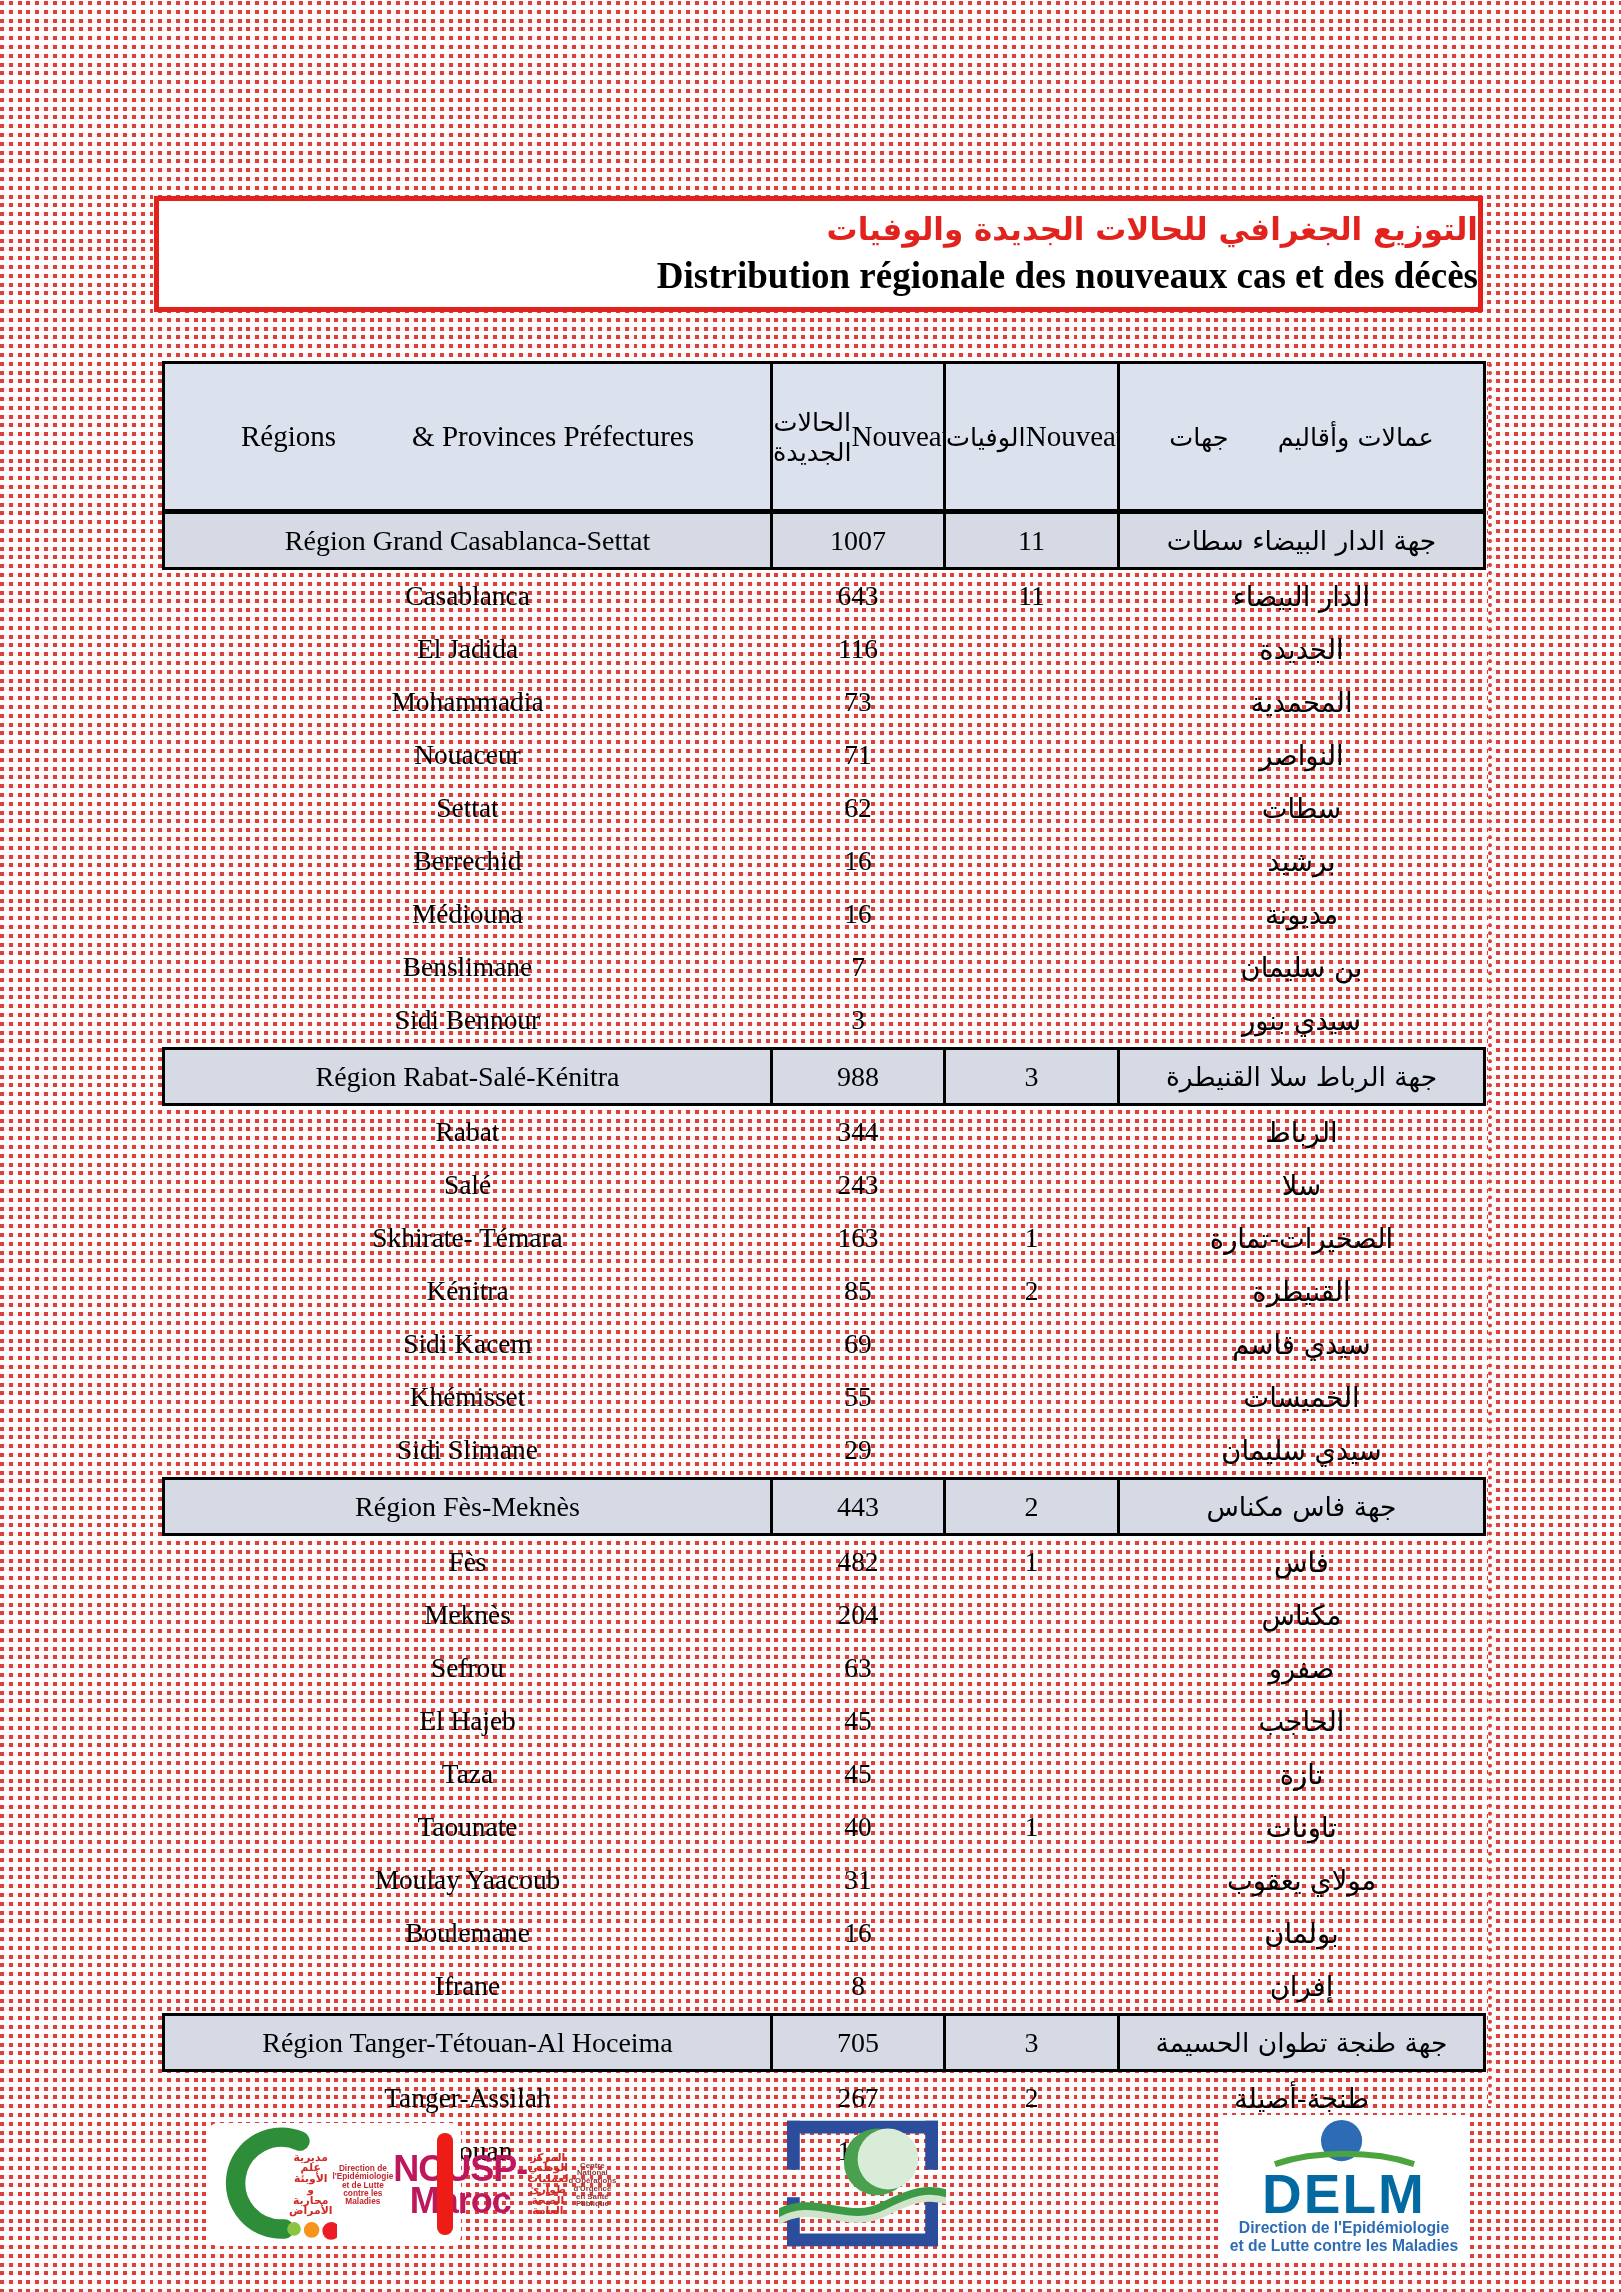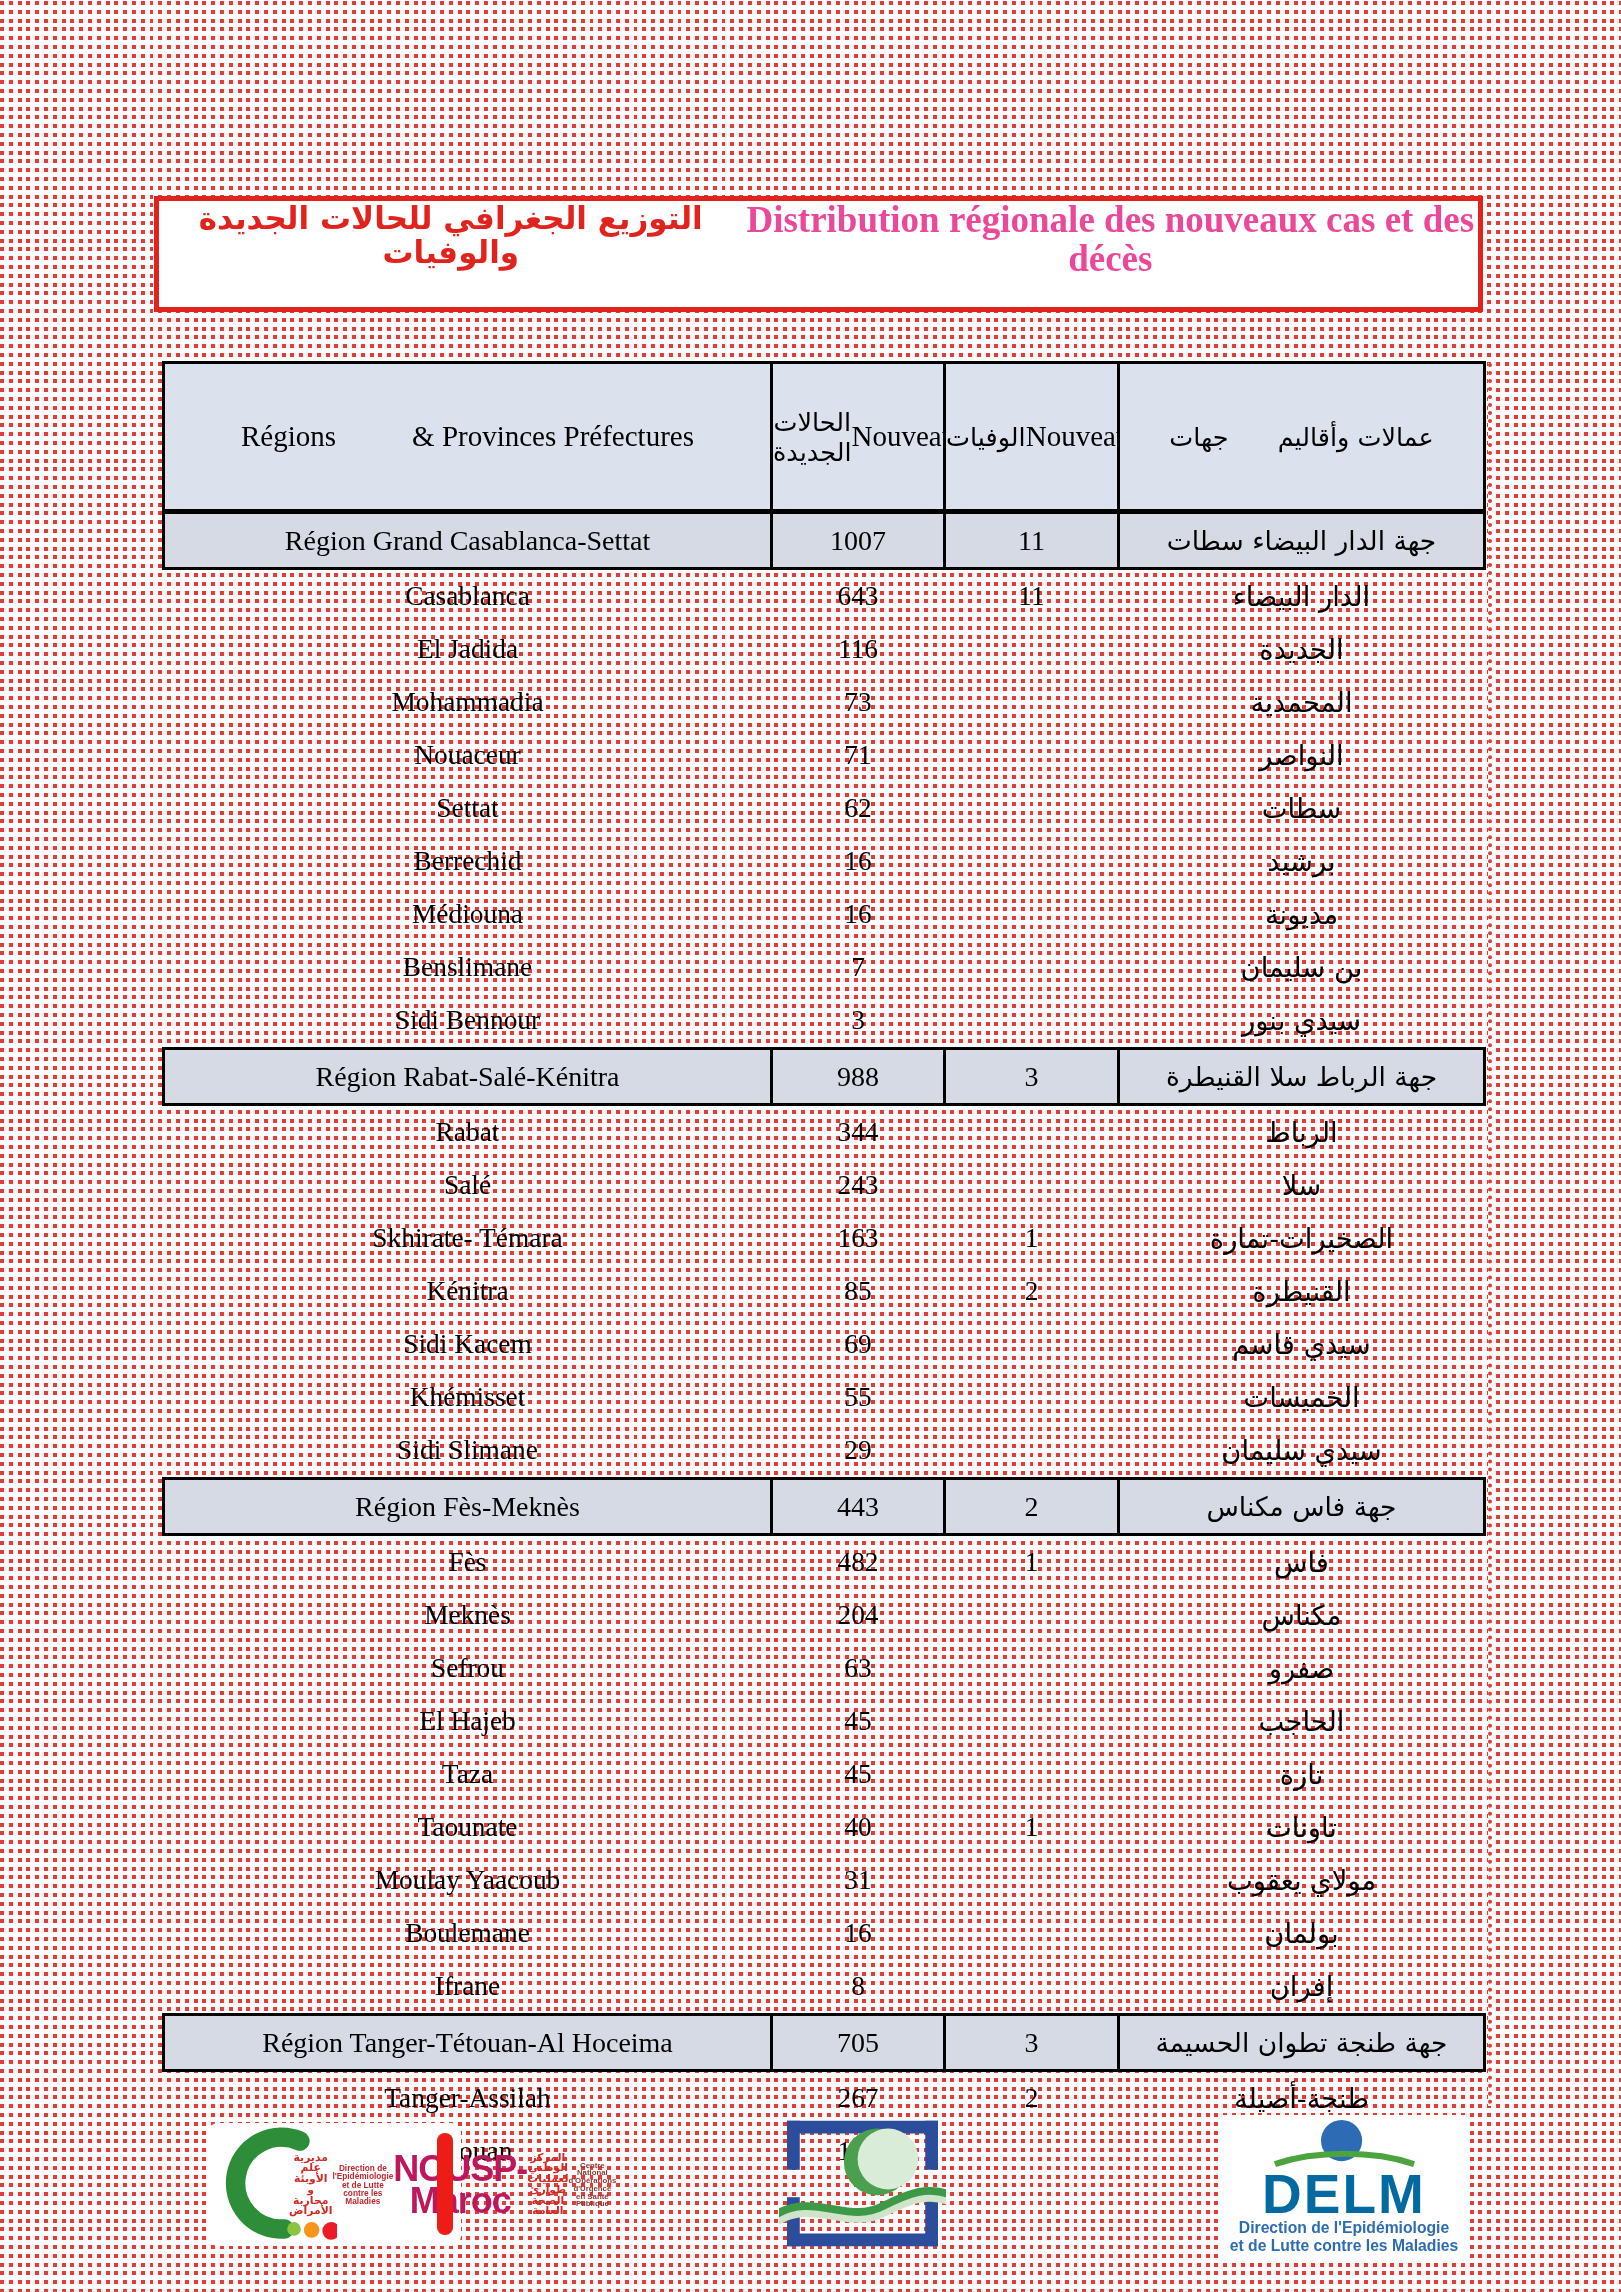--- a/index.html
+++ b/index.html
@@ -12,29 +12,29 @@
     background-image:
       repeating-linear-gradient(0deg, transparent 0 3.9px, #ffffff 3.9px 8.8px),
       repeating-linear-gradient(90deg, #dd403a 0 3.9px, #fdf4f3 3.9px 8.8px);
     font-family:"Liberation Serif","DejaVu Serif",serif;
     color:#000;
   }
   
   .title-box{
     position:absolute;left:154px;top:196px;width:1319px;height:106px;
     background:#fff;border:5.9px solid #e2231d;
-    display:flex;justify-content:space-evenly;align-items:flex-start;
+    display:flex;flex-direction:column;justify-content:space-evenly;align-items:flex-end;
     text-align:center;
   }
   .title-ar{
     font-family:"DejaVu Sans",sans-serif;
     font-weight:bold;font-size:31px;line-height:1.1;color:#e2231d;direction:rtl;
   }
   .title-fr{
-    font-weight:bold;font-size:37px;line-height:1.05;color:#ec4899;
+    font-weight:bold;font-size:37px;line-height:1.05;color:#000000;
   }
   
   table.covid{
     position:absolute;left:162px;top:361px;width:1321px;
     border-collapse:collapse;table-layout:fixed;
   }
   table.covid td{
     text-align:center;vertical-align:middle;
     overflow:hidden;
   }

